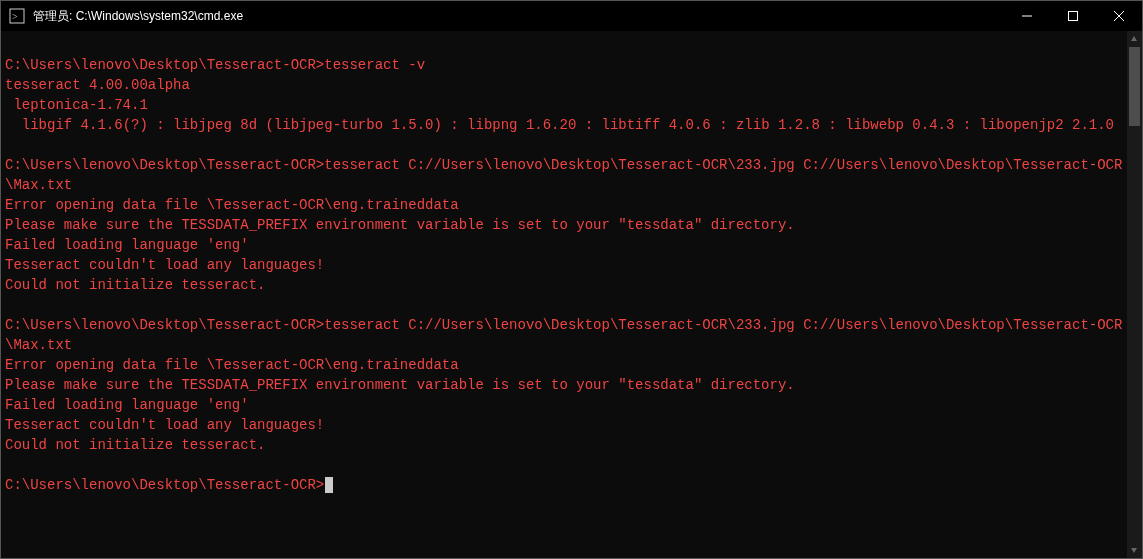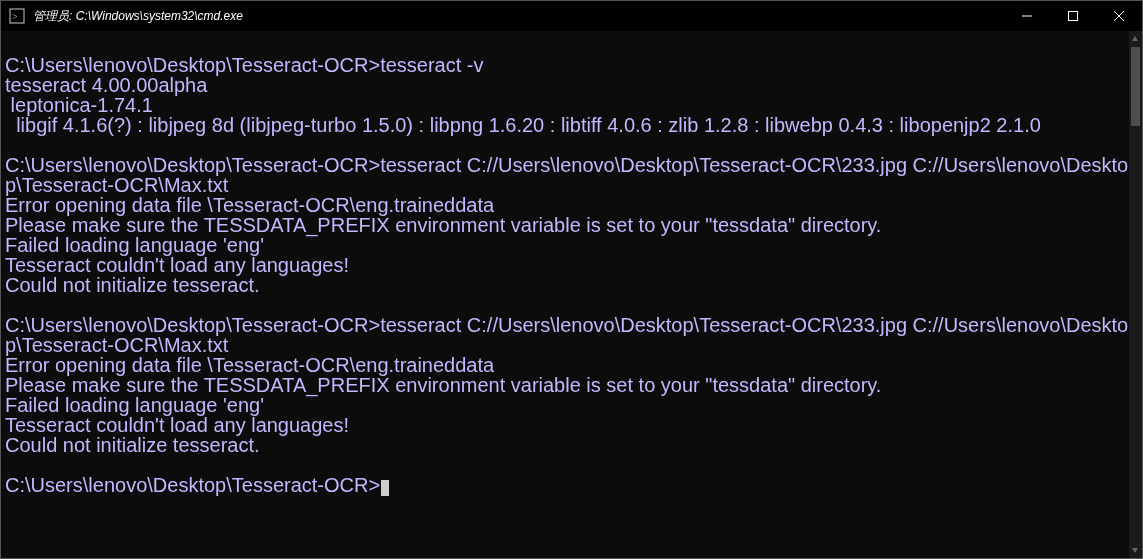--- a/index.html
+++ b/index.html
@@ -17,41 +17,41 @@
     color: #fff;
     font-family: "Microsoft YaHei", "Segoe UI", sans-serif;
     font-size: 12px;
     user-select: none;
   }
   .titlebar .icon-slot {
     width: 16px; height: 16px;
     margin: 0 8px 0 8px;
     display: inline-flex; align-items: center; justify-content: center;
   }
-  .titlebar .title-text { flex: 0 0 auto; white-space: nowrap; font-style: italic; }
+  .titlebar .title-text { flex: 0 0 auto; white-space: nowrap; }
   .titlebar .spacer { flex: 1 1 auto; }
   .win-btn {
     width: 46px; height: 30px;
     display: inline-flex; align-items: center; justify-content: center;
     color: #fff;
   }
   .win-btn svg { width: 10px; height: 10px; stroke: #fff; stroke-width: 1; fill: none; }
   .client {
     flex: 1 1 auto;
     display: flex;
     background: #0c0c0c;
     position: relative;
   }
   .terminal {
     flex: 1 1 auto;
     padding: 4px 0 4px 4px;
-    font-family: Liberation Sans, sans-serif;
-    font-size: 20px;
+    font-family: Liberation Mono, monospace;
+    font-size: 14px;
     line-height: 20px;
-    color: #c4b5fd;
+    color: #ef4444;
     white-space: pre-wrap;
     word-break: break-all;
     overflow: hidden;
   }
   .terminal .line { white-space: pre-wrap; word-break: break-all; }
   .cursor {
     display: inline-block;
     width: 8px; height: 16px;
     background: #cccccc;
     vertical-align: text-bottom;

